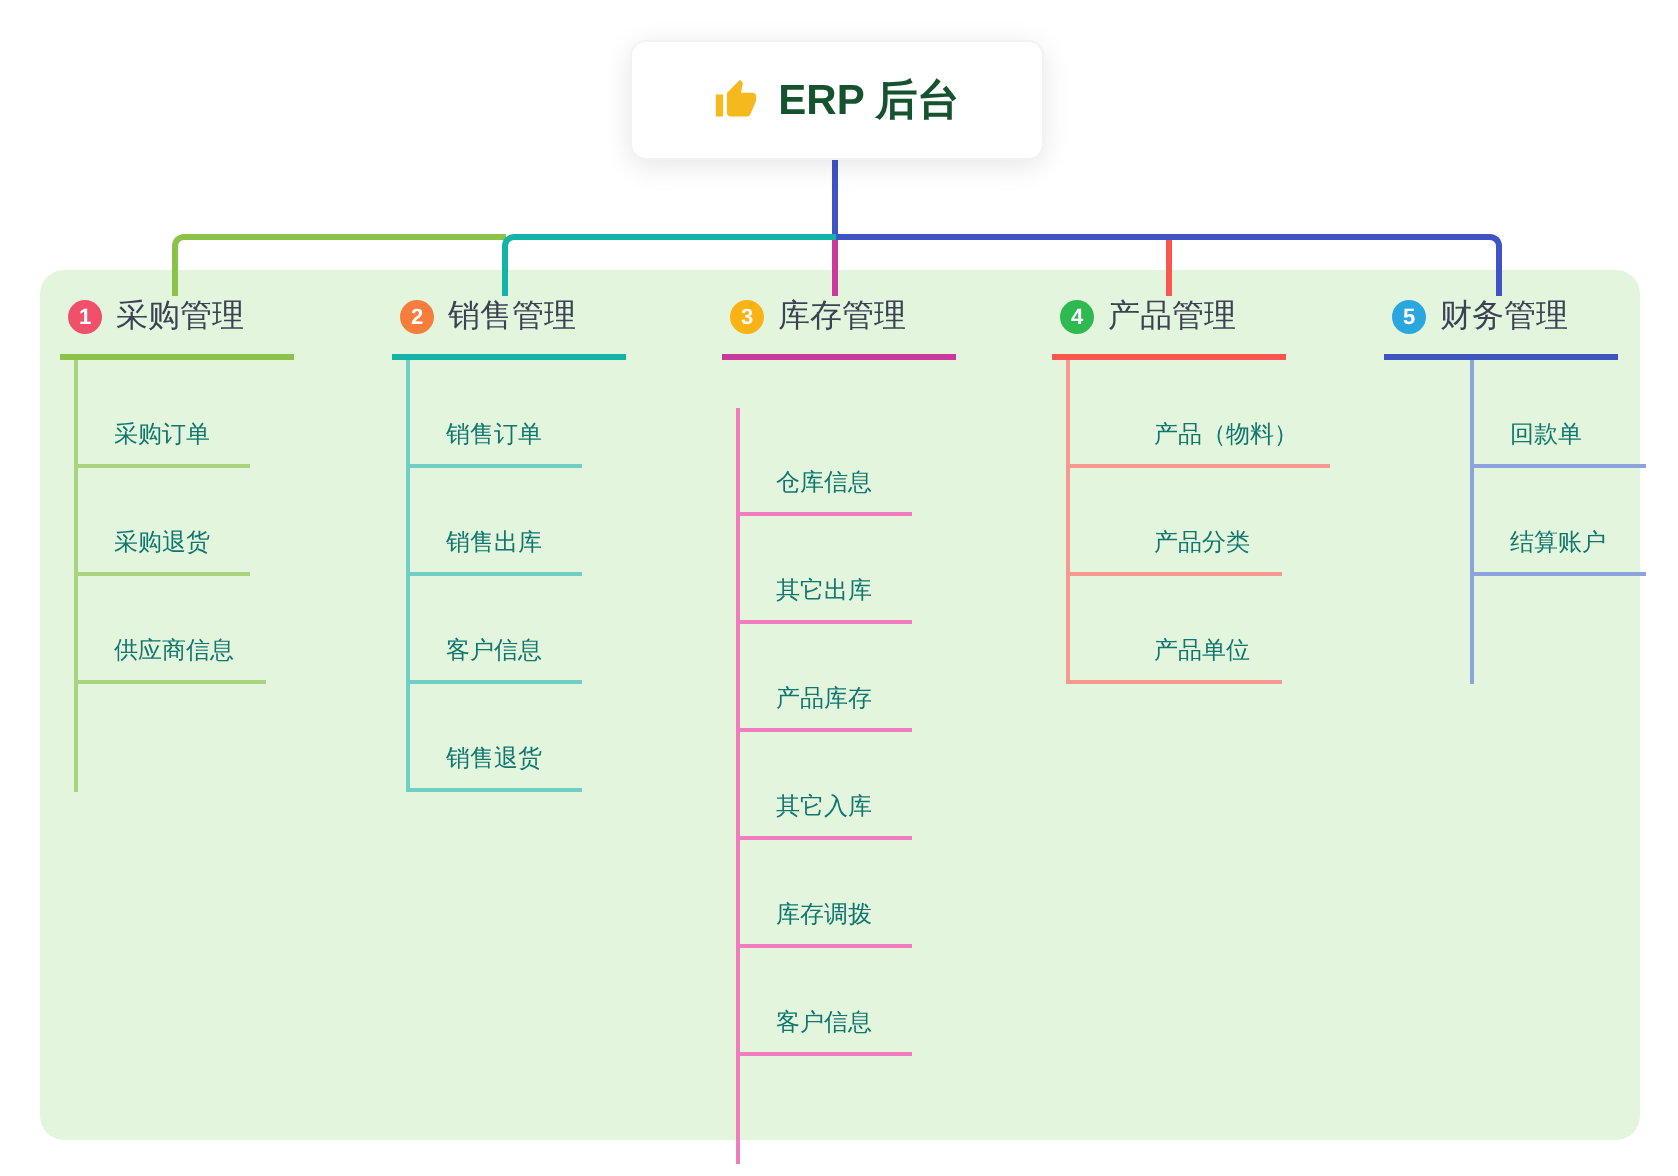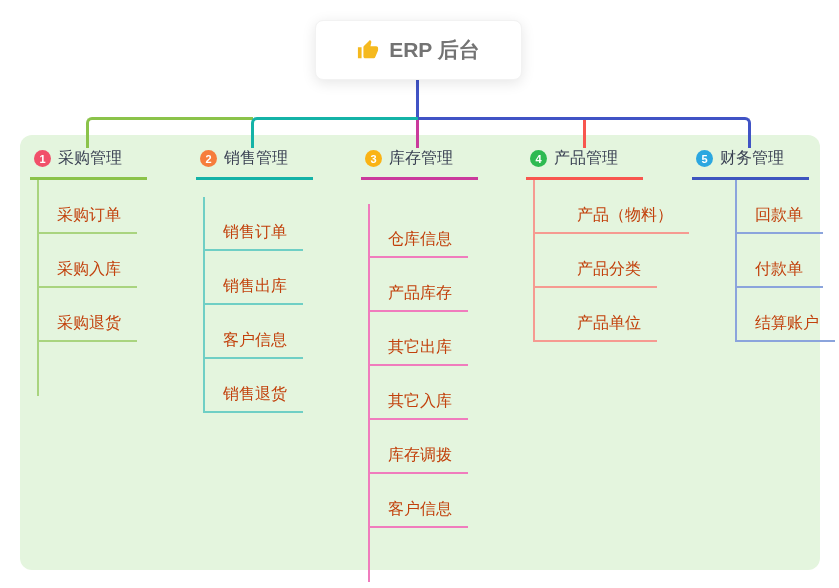--- a/index.html
+++ b/index.html
@@ -9,21 +9,21 @@
 
   
   .panel { position:absolute; left:20px; top:135px; width:800px; height:435px;
            background:#e4f5de; border-radius:12px; }
 
   
   .root { position:absolute; left:315px; top:20px; width:207px; height:60px;
           background:#ffffff; border:1px solid #f2f2f2; border-radius:8px;
           box-shadow:0 3px 14px rgba(0,0,0,.10);
           display:flex; align-items:center; justify-content:center; gap:10px;
-          font-size:21px; font-weight:600; color:#737373; }
+          font-size:21px; font-weight:600; color:#14532d; }
   .ricon { display:flex; align-items:center; }
 
   
   .line { position:absolute; }
   .root-drop { left:416px; top:80px; width:3px; height:37px; background:#4053c5; }
   .conn-b1 { left:86px;  top:117px; width:167px; height:31px;
              border-top:3px solid #8bc34a; border-left:3px solid #8bc34a; border-top-left-radius:6px; }
   .conn-b2 { left:251px; top:117px; width:167px; height:31px;
              border-top:3px solid #14b3a7; border-left:3px solid #14b3a7; border-top-left-radius:6px; }
   .conn-b5 { left:418px; top:117px; width:333px; height:31px;
@@ -48,23 +48,23 @@
   .bh2 .badge { background:#f67d3c; }
   .bh3 .badge { background:#fab314; }
   .bh4 .badge { background:#2eba51; }
   .bh5 .badge { background:#2ba7e0; }
 
   
   .kids { position:absolute; top:180px; }
   .kids .trunk { position:absolute; left:0; top:0; width:2px; }
   .krow { height:54px; display:flex; align-items:flex-end; }
   .krow .klabel { width:max-content; min-width:88px; padding:0 16px 6px 20px;
-                  border-bottom:2px solid #ccc; font-size:16px; color:#c2410c; white-space:nowrap; }
+                  border-bottom:2px solid #ccc; font-size:12px; color:#0f766e; white-space:nowrap; }
   .kc1 { left:37px; }  .kc1 .trunk { height:216px; background:#a9d47f; } .kc1 .klabel { border-color:#a9d47f; }
-  .kc2 { left:203px;margin-top:17px; } .kc2 .trunk { height:216px; background:#6fcfc5; } .kc2 .klabel { border-color:#6fcfc5; }
+  .kc2 { left:203px; } .kc2 .trunk { height:216px; background:#6fcfc5; } .kc2 .klabel { border-color:#6fcfc5; }
   .kc3 { left:368px;margin-top:24px; } .kc3 .trunk { height:378px; background:#f07cbd; } .kc3 .klabel { border-color:#f07cbd; }
   .kc4 { left:533px; } .kc4 .trunk { height:162px; background:#f69a91; } .kc4 .klabel { border-color:#f69a91;padding-left:44px; }
   .kc5 { left:699px;margin-left:36px; } .kc5 .trunk { height:162px; background:#8ba4dc; } .kc5 .klabel { border-color:#8ba4dc; }
 </style>
 </head>
 <body>
 
 <div class="stage">
 
   <div class="panel"></div>
@@ -88,24 +88,24 @@
   <div class="hdr bh1">
     <span class="badge">1</span>
     <span>采购管理</span>
   </div>
   <div class="kids kc1">
     <div class="trunk"></div>
     <div class="krow">
         <span class="klabel">采购订单</span>
       </div>
     <div class="krow">
-        <span class="klabel">采购入库</span>
+        <span class="klabel">采购退货</span>
       </div>
     <div class="krow">
-        <span class="klabel">采购退货</span>
+        <span class="klabel">供应商信息</span>
       </div>
   </div>
 
   <div class="hdr bh2">
     <span class="badge">2</span>
     <span>销售管理</span>
   </div>
   <div class="kids kc2">
     <div class="trunk"></div>
     <div class="krow">
@@ -125,24 +125,24 @@
   <div class="hdr bh3">
     <span class="badge">3</span>
     <span>库存管理</span>
   </div>
   <div class="kids kc3">
     <div class="trunk"></div>
     <div class="krow">
         <span class="klabel">仓库信息</span>
       </div>
     <div class="krow">
-        <span class="klabel">产品库存</span>
+        <span class="klabel">其它出库</span>
       </div>
     <div class="krow">
-        <span class="klabel">其它出库</span>
+        <span class="klabel">产品库存</span>
       </div>
     <div class="krow">
         <span class="klabel">其它入库</span>
       </div>
     <div class="krow">
         <span class="klabel">库存调拨</span>
       </div>
     <div class="krow">
         <span class="klabel">客户信息</span>
       </div>
@@ -168,20 +168,17 @@
   <div class="hdr bh5">
     <span class="badge">5</span>
     <span>财务管理</span>
   </div>
   <div class="kids kc5">
     <div class="trunk"></div>
     <div class="krow">
         <span class="klabel">回款单</span>
       </div>
     <div class="krow">
-        <span class="klabel">付款单</span>
-      </div>
-    <div class="krow">
         <span class="klabel">结算账户</span>
       </div>
   </div>
 
 </div>
 
 </body></html>

